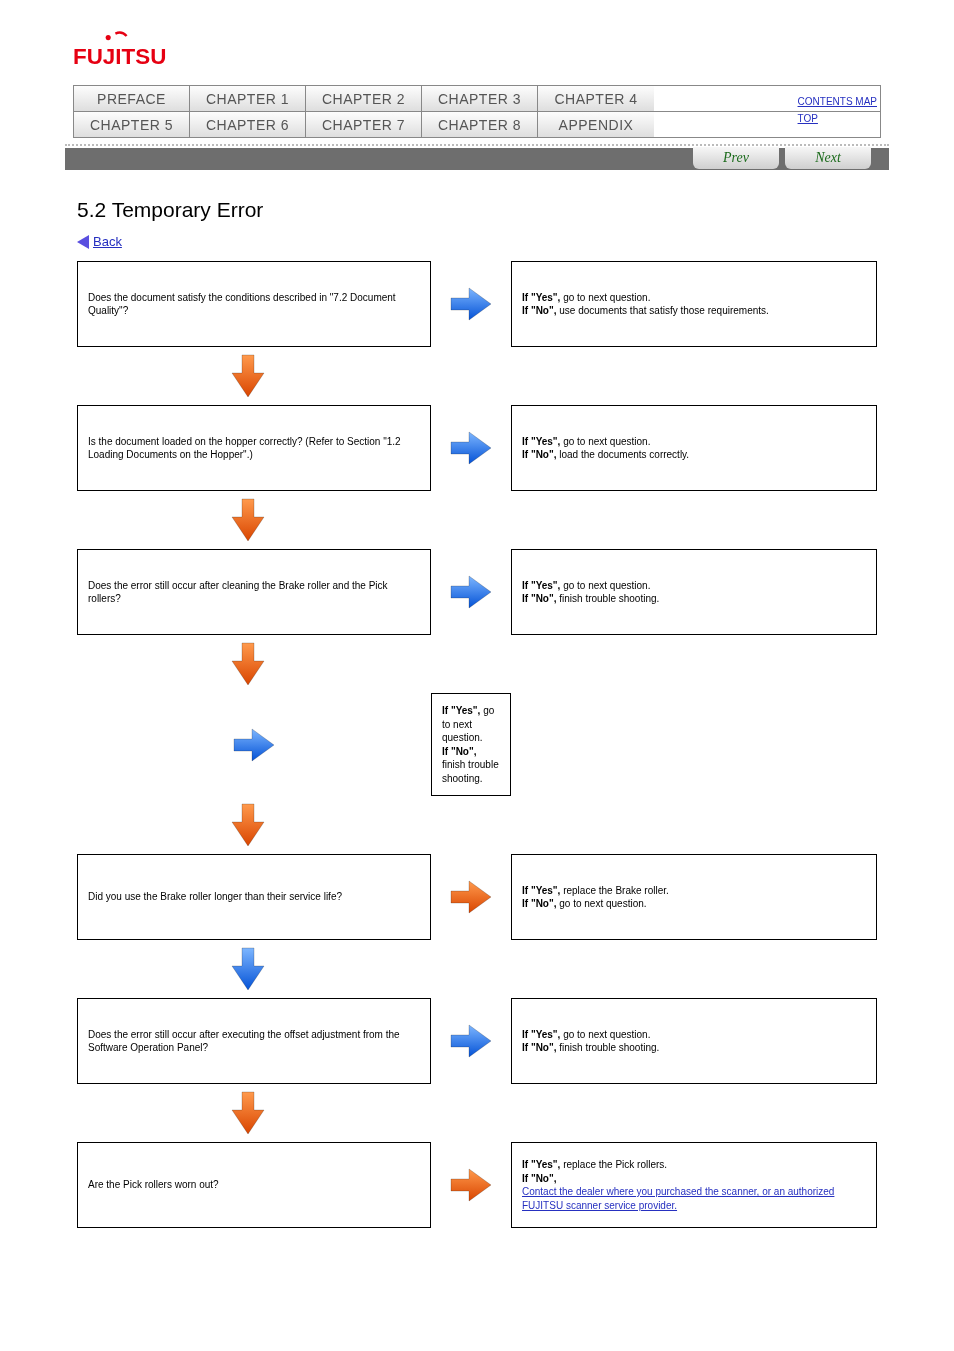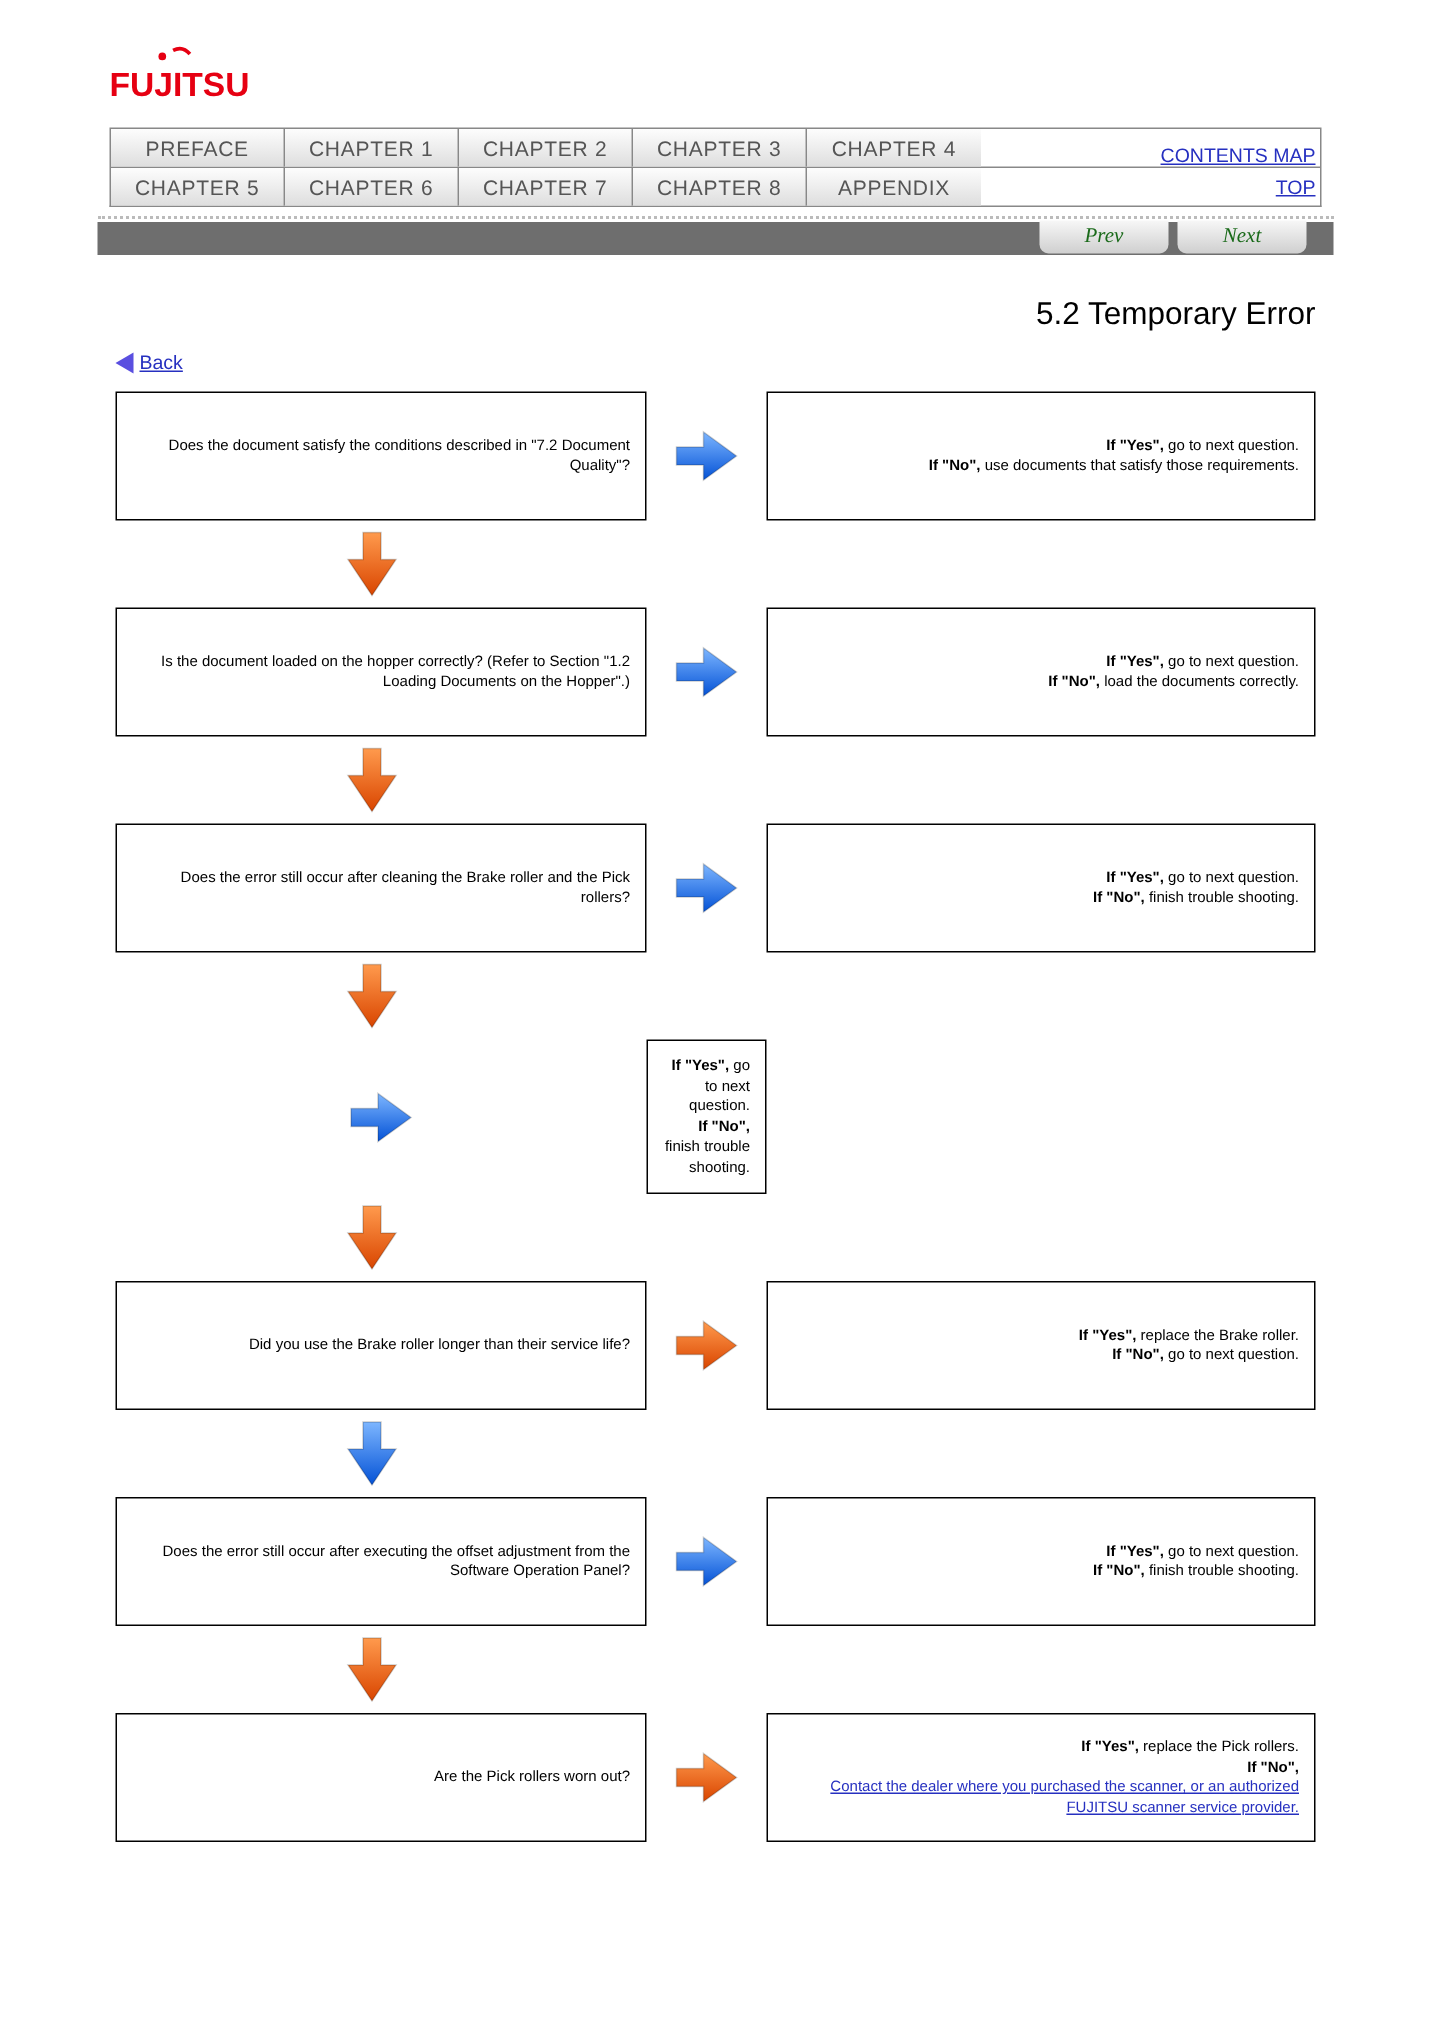--- a/index.html
+++ b/index.html
@@ -1,37 +1,37 @@
 <!DOCTYPE html>
 <html><head>
 <meta charset="utf-8">
 <style>
   * { box-sizing: border-box; margin: 0; padding: 0; }
   body { font-family: "Arial", sans-serif; font-size: 13px; color: #000; background: #fff; }
-  .page { width: 852px; margin: 0 auto; position: relative; text-align: right; }
+  .page { width: 852px; margin: 0 auto; position: relative; }
 
   
   .header { display: flex; align-items: flex-start; justify-content: space-between; padding: 28px 22px 6px 22px; }
   .logo { width: 120px; }
   .banner { width: 265px; height: 55px; border: 1px solid #9fcfc0; position: relative; overflow: hidden;
             background: radial-gradient(ellipse 60% 100% at 30% 60%, #fff 30%, #b7e4d4 55%, #25a47d 100%); }
   .banner .txt { position: absolute; right: 10px; top: 6px; font-style: italic; color: #1f3b70; font-size: 18px; font-family: Georgia, serif; }
   .banner .sub { position: absolute; right: 6px; bottom: 4px; font-style: italic; color: #e07a3c; opacity: .7; font-size: 14px; font-family: Georgia, serif; }
 
   
   .tabs-wrap { padding: 0 22px; }
   .tabs { display: grid; grid-template-columns: repeat(5, 116px); border: 1px solid #888; }
   .tabs.bottom { border-top: none; }
   .tab { border-right: 1px solid #888; display: flex; align-items: center; justify-content: center;
          font-size: 14px; letter-spacing: .5px; color: #555; padding: 4px 0;
          background: linear-gradient(#fdfdfd, #dedede); height: 25px;
          font-family: "Trebuchet MS", Arial, sans-serif; }
   .tab:last-child { border-right: none; }
 
-  .topright { position: absolute; right: 26px; top: 96px; font-size: 13px; }
+  .topright { position: absolute; right: 26px; top: 96px; font-size: 10px; }
   .topright a { color: #2630c0; text-decoration: underline; display: block; margin-bottom: 6px; }
 
   .dots { border-top: 2px dotted #bbb; margin: 6px 14px 0 14px; }
 
   
   .navbar { margin: 2px 14px 0 14px; height: 22px; background: #6e6e6e; position: relative; }
   .pnbtn { position: absolute; top: -1px; width: 86px; height: 22px; border-radius: 0 0 6px 6px;
            background: linear-gradient(#f7f7f7,#cfcfcf); display: flex; align-items: center; justify-content: center;
            font-style: italic; font-family: Georgia, serif; font-size: 14px; color: #1a6a1a; margin-left: 28px; }
   .pnbtn.prev { right: 110px; }

